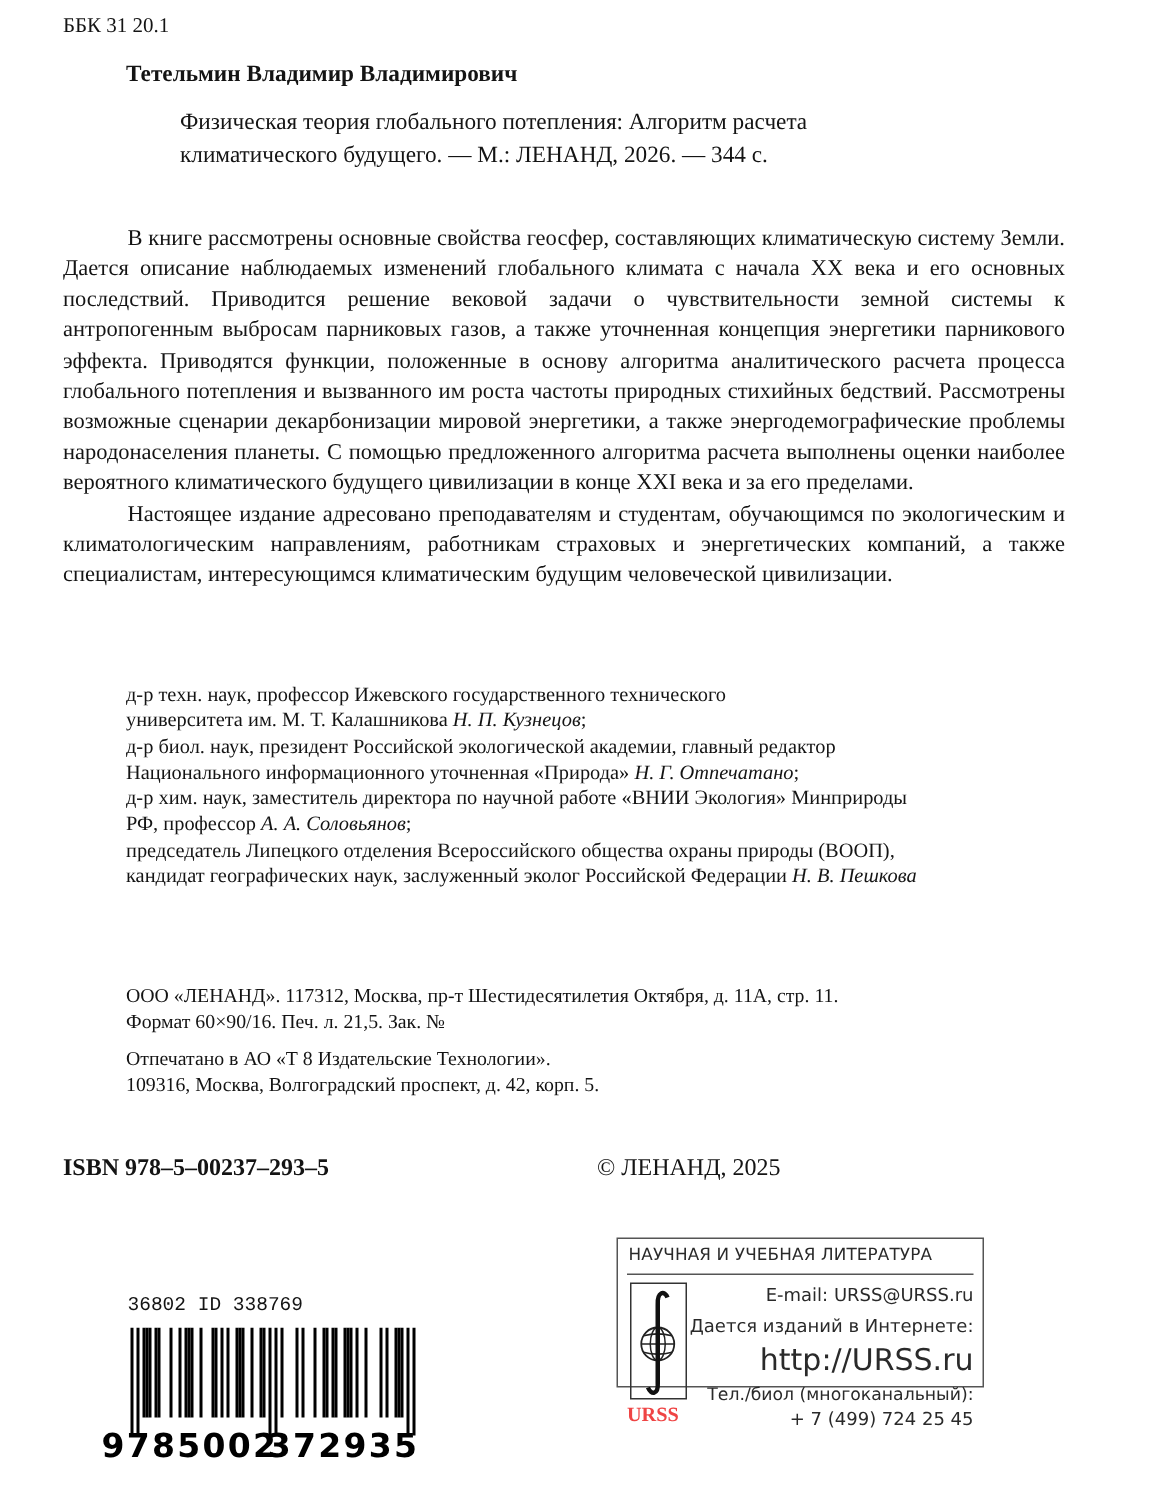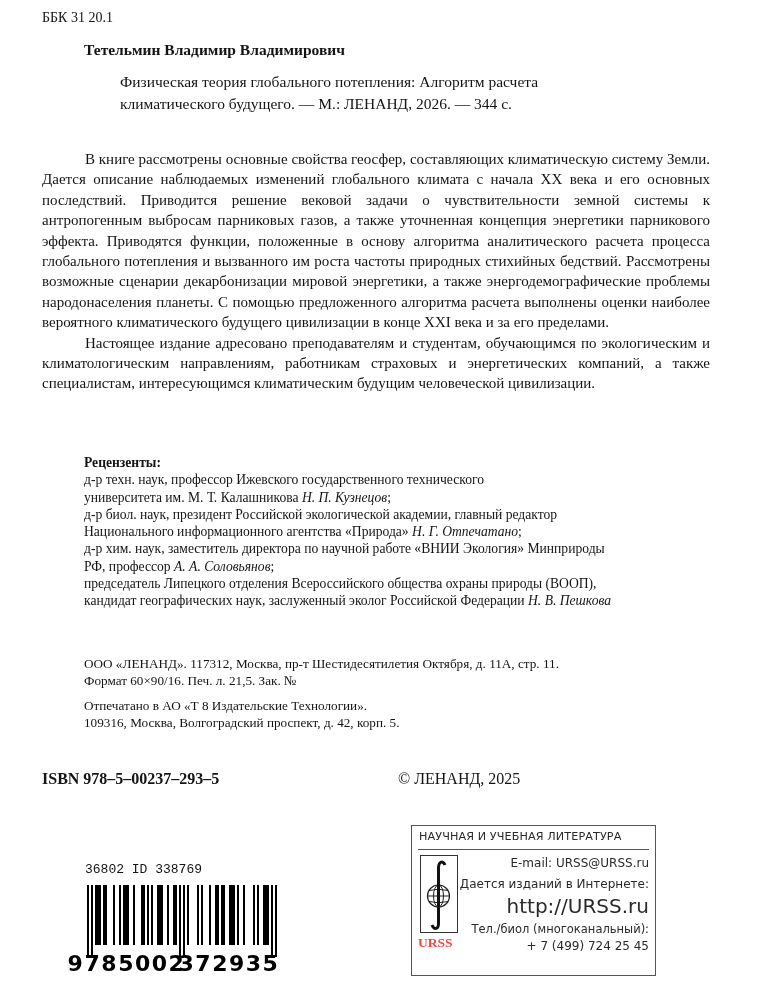--- a/index.html
+++ b/index.html
@@ -15,21 +15,21 @@
   .reviewers { left: 84px; top: 454px; width: 640px; font-size: 13.6px; line-height: 17.3px; }
   .reviewers .rh { font-weight: bold; }
   .reviewers .line { white-space: nowrap; }
   .reviewers i { font-style: italic; }
   .pub { left: 84px; top: 655px; font-size: 13.2px; line-height: 17px; }
   .pub .gap { height: 8px; }
   .isbn { left: 42px; top: 770px; font-size: 16px; font-weight: bold; }
   .copy { left: 398px; top: 770px; font-size: 16px; }
   .bc-id { left: 85px; top: 862px; font-family: Liberation Mono, monospace; font-size: 13px; }
   .barcode { left: 58px; top: 885px; width: 230px; height: 90px; }
-  .urss-box { left: 411px; top: 825px; width: 245px; height: 151px; border: 1.5px solid #555; box-sizing: border-box;
+  .urss-box { left: 411px; top: 825px; width: 245px; height: 100px; border: 1.5px solid #555; box-sizing: border-box;
               font-family: "DejaVu Sans", sans-serif; color: #2a2a2a; }
   .urss-head { position: absolute; left: 7px; top: 4px; font-size: 11.2px; letter-spacing: 0.1px; white-space: nowrap; }
   .urss-rule { position: absolute; left: 6px; right: 6px; top: 23px; border-top: 1.2px solid #555; }
   .logo { position: absolute; left: 8px; top: 29px; width: 38px; height: 78px; border: 1.5px solid #333; box-sizing: border-box; }
   .logo-text { position: absolute; left: 6px; top: 109px; font-family: "Liberation Serif", serif; font-weight: bold; font-size: 13.5px; color: #ef4444; }
   .u-right { position: absolute; right: 6px; text-align: right; white-space: nowrap; }
   .u-email { top: 30px; font-size: 12px; }
   .u-cat { top: 51px; font-size: 12px; }
   .u-url { top: 68px; font-size: 20px; }
   .u-tel { top: 96px; font-size: 11.5px; }
@@ -44,26 +44,25 @@
   <b>Физическая теория глобального потепления: Алгоритм расчета</b><br>
   <b>климатического будущего.</b><span> — М.: ЛЕНАНД, 2026. — 344 с.</span>
 </div>
 
 <div class="abs annot">
   <p>В книге рассмотрены основные свойства геосфер, составляющих климатическую систему Земли. Дается описание наблюдаемых изменений глобального климата с начала XX века и его основных последствий. Приводится решение вековой задачи о чувствительности земной системы к антропогенным выбросам парниковых газов, а также уточненная концепция энергетики парникового эффекта. Приводятся функции, положенные в основу алгоритма аналитического расчета процесса глобального потепления и вызванного им роста частоты природных стихийных бедствий. Рассмотрены возможные сценарии декарбонизации мировой энергетики, а также энергодемографические проблемы народонаселения планеты. С помощью предложенного алгоритма расчета выполнены оценки наиболее вероятного климатического будущего цивилизации в конце XXI века и за его пределами.</p>
   <p>Настоящее издание адресовано преподавателям и студентам, обучающимся по экологическим и климатологическим направлениям, работникам страховых и энергетических компаний, а также специалистам, интересующимся климатическим будущим человеческой цивилизации.</p>
 </div>
 
 <div class="abs reviewers">
-  <div class="rh">Рецензенты:</div>
   <div id="rev-lines">
       <div class="line"><span>д-р техн. наук, профессор Ижевского государственного технического</span></div>
       <div class="line"><span>университета им. М. Т. Калашникова </span><i>Н. П. Кузнецов</i>;</div>
       <div class="line"><span>д-р биол. наук, президент Российской экологической академии, главный редактор</span></div>
-      <div class="line"><span>Национального информационного агентства «Природа» </span><i>Н. Г. Отпечатано</i>;</div>
+      <div class="line"><span>Национального информационного уточненная «Природа» </span><i>Н. Г. Отпечатано</i>;</div>
       <div class="line"><span>д-р хим. наук, заместитель директора по научной работе «ВНИИ Экология» Минприроды</span></div>
       <div class="line"><span>РФ, профессор </span><i>А. А. Соловьянов</i>;</div>
       <div class="line"><span>председатель Липецкого отделения Всероссийского общества охраны природы (ВООП),</span></div>
       <div class="line"><span>кандидат географических наук, заслуженный эколог Российской Федерации </span><i>Н. В. Пешкова</i></div>
     </div>
 </div>
 
 <div class="abs pub">
   <div>ООО «ЛЕНАНД». 117312, Москва, пр-т Шестидесятилетия Октября, д. 11А, стр. 11.</div>
   <div>Формат 60×90/16. Печ. л. 21,5. Зак. №</div>

